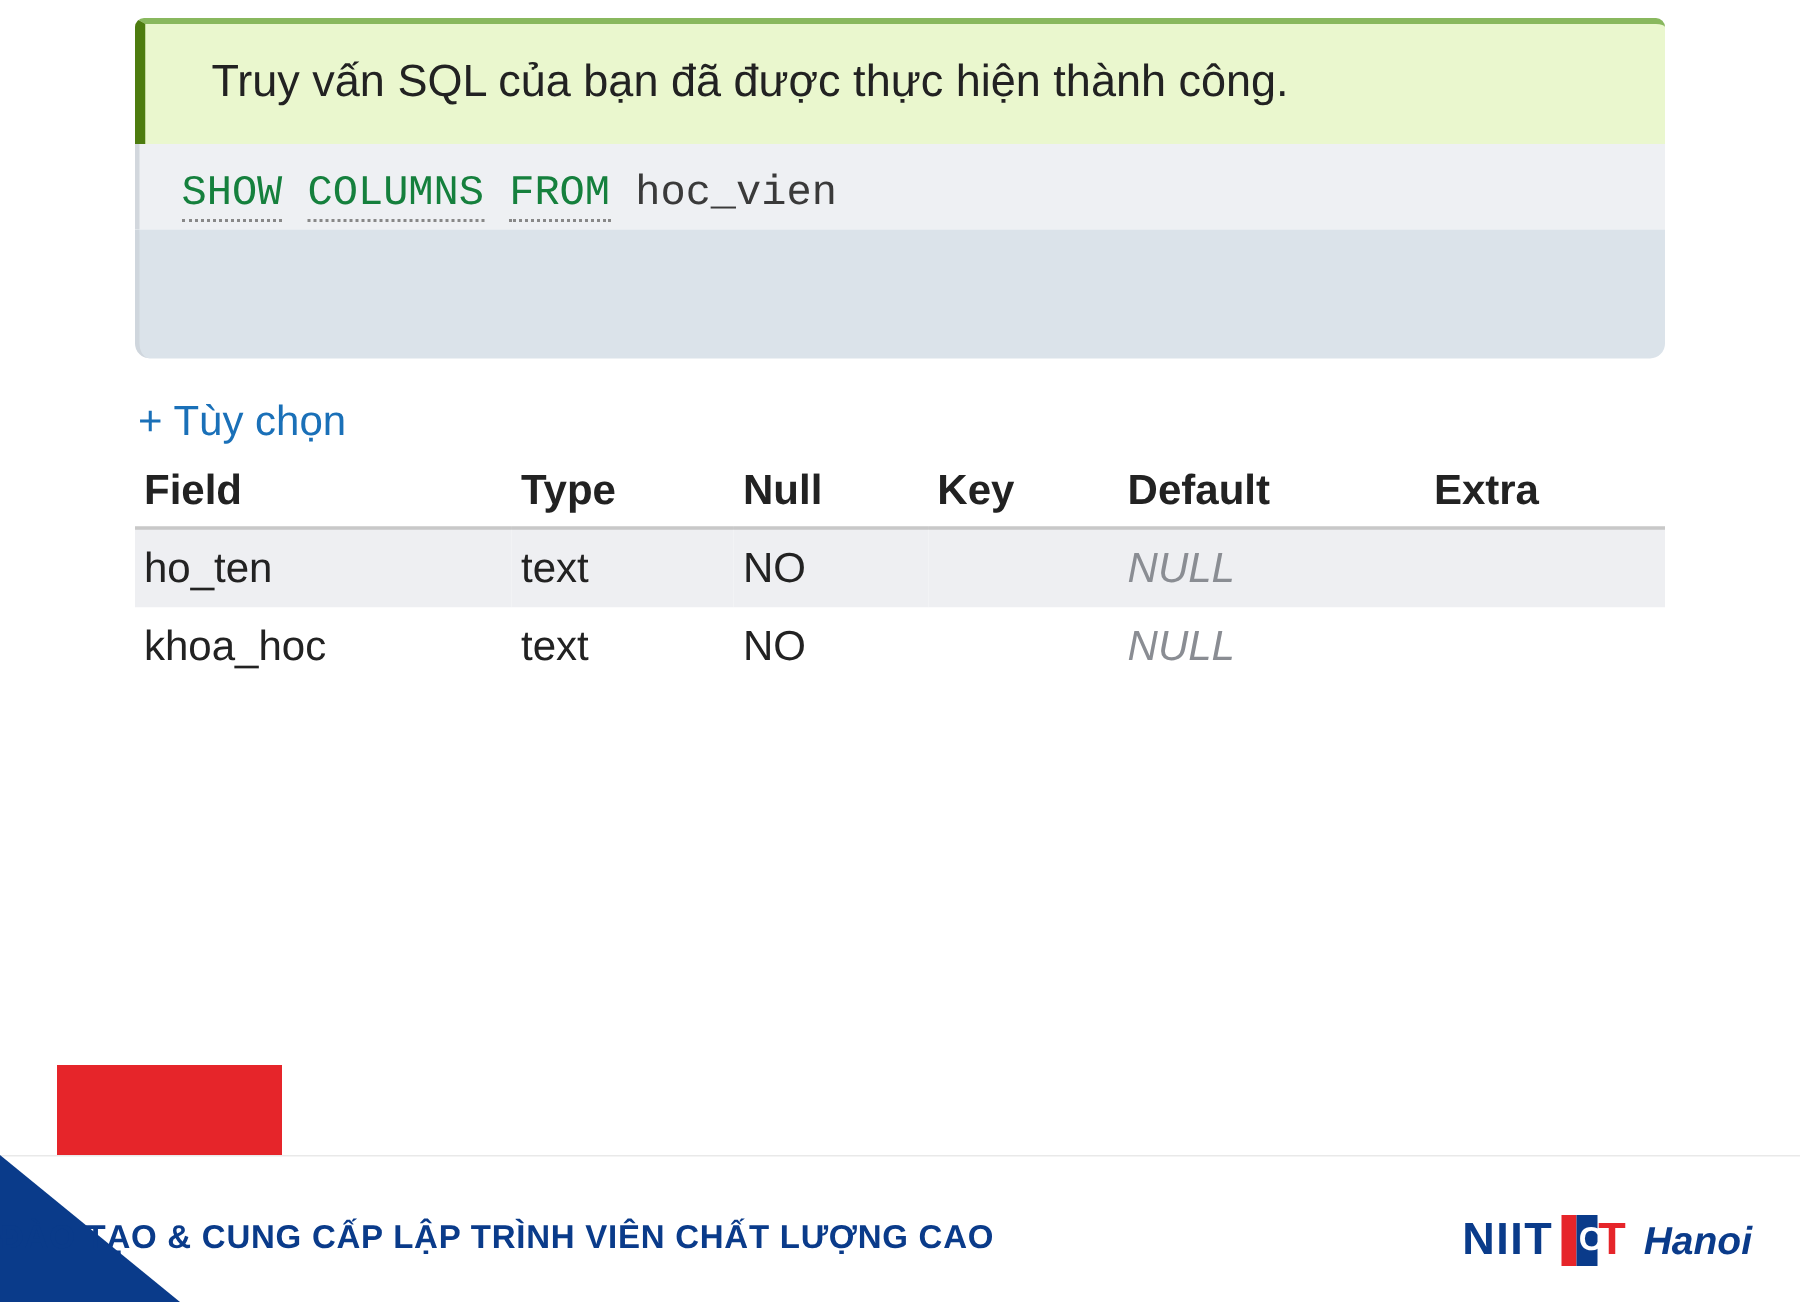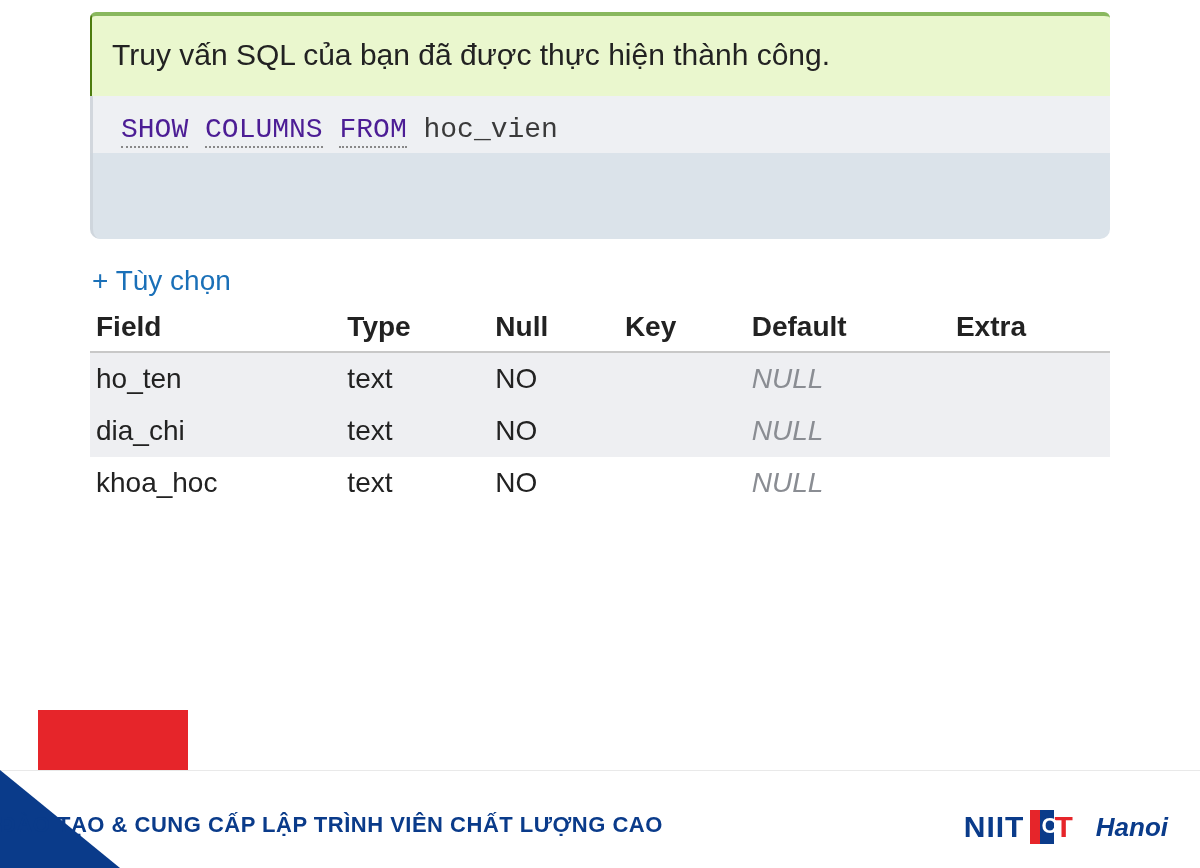--- a/index.html
+++ b/index.html
@@ -12,37 +12,37 @@
     overflow: hidden;
   }
 
   .content {
     padding: 12px 90px 0 90px;
   }
 
   .success-box {
     background: #eaf7ce;
     border-top: 4px solid #89b85e;
-    border-left: 2px solid #4d7c0f;
+    border-left: 7px solid #4d7c0f;
     border-radius: 6px 6px 0 0;
-    padding: 22px 28px 24px 20px;
+    padding: 22px 28px 24px 44px;
     color: #222;
     font-size: 30px;
   }
 
   .sql-box {
     background: #eef0f3;
     border-left: 3px solid #d2d7dd;
     padding: 18px 28px 8px 28px;
     font-family: "Courier New", monospace;
     font-size: 28px;
     color: #444;
   }
   .sql-kw {
-    color: #4c1d95;
+    color: #15803d;
     border-bottom: 2px dotted #888;
     padding-bottom: 1px;
   }
   .sql-plain { color: #3a3a3a; }
 
   .gap-box {
     background: #dbe3ea;
     height: 86px;
     border-left: 3px solid #cfd6dd;
     border-bottom-left-radius: 10px;
@@ -141,21 +141,21 @@
   }
   .bar-red  { display:inline-block; width:10px; height:34px; background:#e6252a; }
   .bar-blue { display:inline-block; width:14px; height:34px; background:#0a3b8a; margin-left:-2px; position:relative; }
   .bar-blue::after{content:"C"; color:#fff; position:absolute; left:1px; top:3px; font-size:22px; font-weight:900;}
   .brand-t  { color:#e6252a; font-weight:900; font-size:30px; margin-left:-2px;}
   .brand-hanoi {
     color: #0a3b8a;
     font-size: 26px;
     font-weight: 700;
     font-style: italic;
-    margin-left: 17px;
+    margin-left: 6px;
   }
 </style>
 </head>
 <body>
 
 <div class="content">
 
   <div class="success-box">
     <span>Truy vấn SQL của bạn đã được thực hiện thành công.</span>
   </div>
@@ -187,28 +187,20 @@
     </thead>
     <tbody id="tbody">
         <tr class="even">
           <td>ho_ten</td>
           <td>text</td>
           <td>NO</td>
           <td></td>
           <td><span class="null-val">NULL</span></td>
           <td></td>
         </tr>
-        <tr class="even">
-          <td>dia_chi</td>
-          <td>text</td>
-          <td>NO</td>
-          <td></td>
-          <td><span class="null-val">NULL</span></td>
-          <td></td>
-        </tr>
         <tr class="odd">
           <td>khoa_hoc</td>
           <td>text</td>
           <td>NO</td>
           <td></td>
           <td><span class="null-val">NULL</span></td>
           <td></td>
         </tr>
       </tbody>
   </table>

